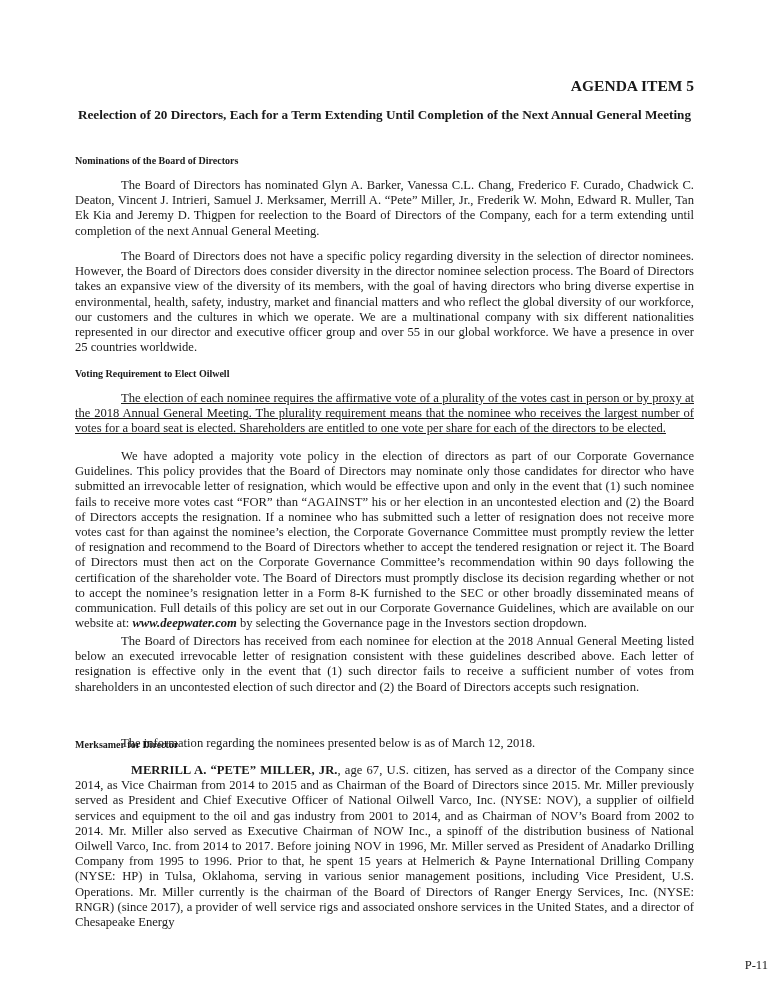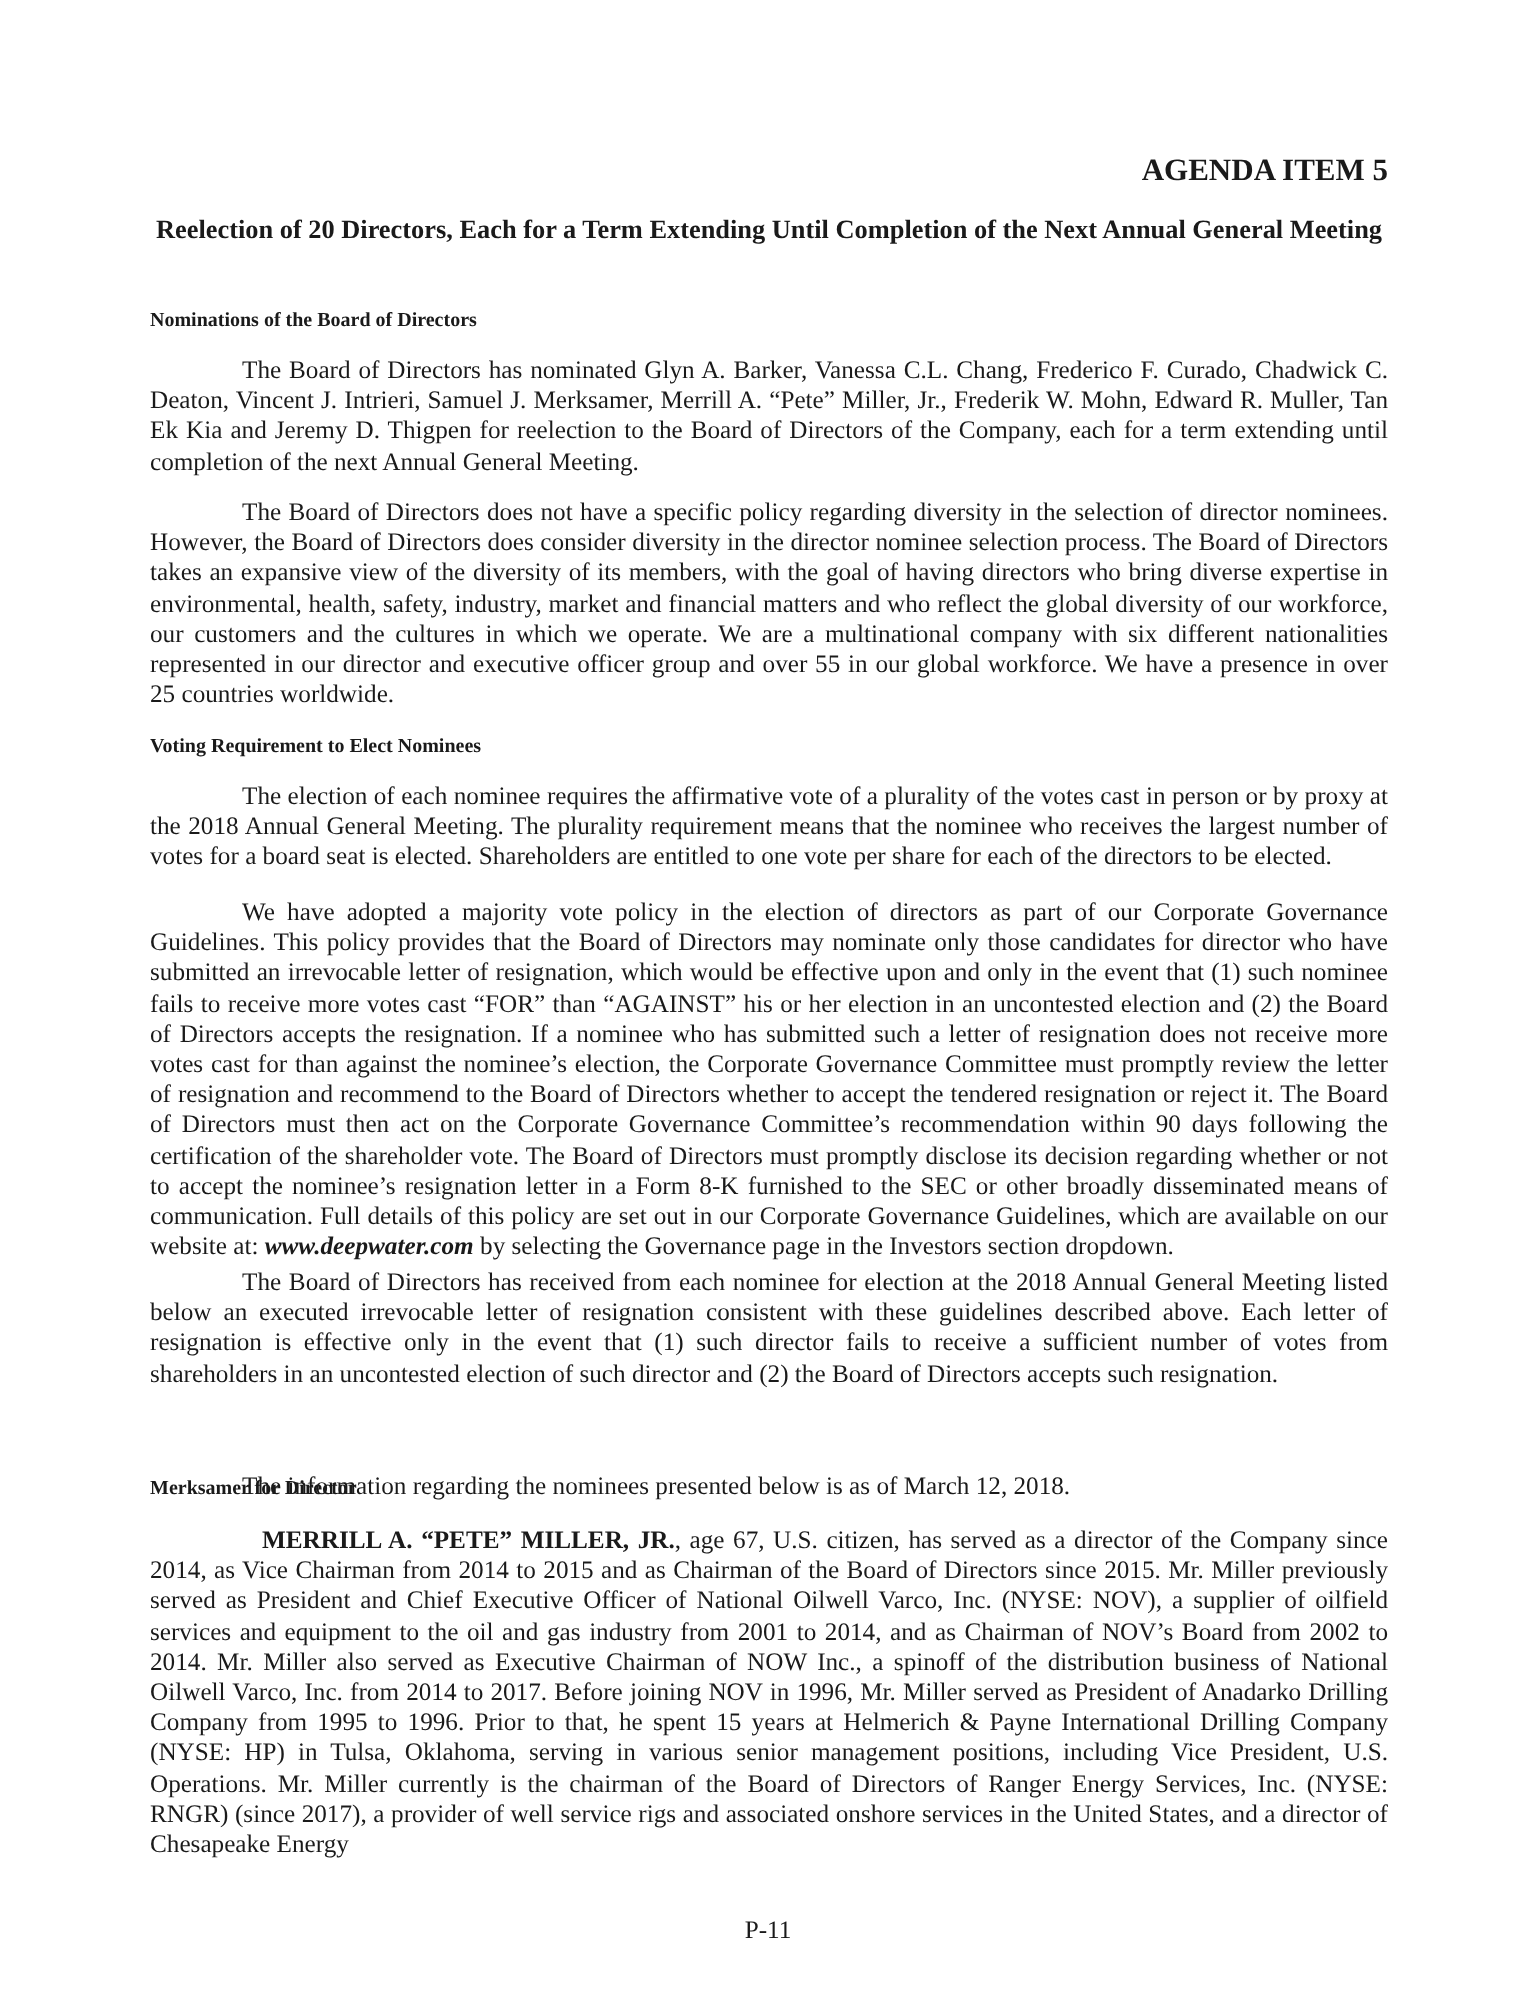--- a/index.html
+++ b/index.html
@@ -21,36 +21,36 @@
     }
     .p {
       position: absolute; left: 0; width: 619px;
       font-size: 12.6px; line-height: 15.2px; text-align: justify;
       text-indent: 46px; margin: 0;
     }
     .p i { font-style: italic; font-weight: bold; }
     .p b { font-weight: bold; margin-left: 10px; }
     .footer {
       position: absolute; left: 0; width: 768px; top: 958px;
-      text-align: center; font-size: 12.6px;
+      text-align: right; font-size: 12.6px;
     }
   </style>
 </head>
 <body>
 
 <div class="page">
   <div class="title">AGENDA ITEM 5</div>
   <div class="subtitle">Reelection of 20 Directors, Each for a Term Extending Until Completion of the Next Annual General Meeting</div>
 
   <div class="h" style="top:153px;">Nominations of the Board of Directors</div>
   <p class="p" style="top:178px;">The Board of Directors has nominated Glyn A. Barker, Vanessa C.L. Chang, Frederico F. Curado, Chadwick C. Deaton, Vincent J. Intrieri, Samuel J. Merksamer, Merrill A. “Pete” Miller, Jr., Frederik W. Mohn, Edward R. Muller, Tan Ek Kia and Jeremy D. Thigpen for reelection to the Board of Directors of the Company, each for a term extending until completion of the next Annual General Meeting.</p>
   <p class="p" style="top:249px;">The Board of Directors does not have a specific policy regarding diversity in the selection of director nominees. However, the Board of Directors does consider diversity in the director nominee selection process. The Board of Directors takes an expansive view of the diversity of its members, with the goal of having directors who bring diverse expertise in environmental, health, safety, industry, market and financial matters and who reflect the global diversity of our workforce, our customers and the cultures in which we operate. We are a multinational company with six different nationalities represented in our director and executive officer group and over 55 in our global workforce. We have a presence in over 25 countries worldwide.</p>
 
-  <div class="h" style="top:366px;">Voting Requirement to Elect Nominees</div>
-  <p class="p" style="top:391px;">The election of each nominee requires the affirmative vote of a plurality of the votes cast in person or by proxy at the 2018 Annual General Meeting. The plurality requirement means that the nominee who receives the largest number of votes for a board seat is elected. Shareholders are entitled to one vote per share for each of the directors to be elected.</p>
+  <div class="h" style="top:366px;">Voting Requirement to Elect Oilwell</div>
+  <p class="p" style="top:391px;text-decoration:underline;">The election of each nominee requires the affirmative vote of a plurality of the votes cast in person or by proxy at the 2018 Annual General Meeting. The plurality requirement means that the nominee who receives the largest number of votes for a board seat is elected. Shareholders are entitled to one vote per share for each of the directors to be elected.</p>
   <p class="p" style="top:449px;"><span>We have adopted a majority vote policy in the election of directors as part of our Corporate Governance Guidelines. This policy provides that the Board of Directors may nominate only those candidates for director who have submitted an irrevocable letter of resignation, which would be effective upon and only in the event that (1) such nominee fails to receive more votes cast “FOR” than “AGAINST” his or her election in an uncontested election and (2) the Board of Directors accepts the resignation. If a nominee who has submitted such a letter of resignation does not receive more votes cast for than against the nominee’s election, the Corporate Governance Committee must promptly review the letter of resignation and recommend to the Board of Directors whether to accept the tendered resignation or reject it. The Board of Directors must then act on the Corporate Governance Committee’s recommendation within 90 days following the certification of the shareholder vote. The Board of Directors must promptly disclose its decision regarding whether or not to accept the nominee’s resignation letter in a Form 8-K furnished to the SEC or other broadly disseminated means of communication. Full details of this policy are set out in our Corporate Governance Guidelines, which are available on our website at:</span> <i>www.deepwater.com</i> <span>by selecting the Governance page in the Investors section dropdown.</span></p>
   <p class="p" style="top:634px;">The Board of Directors has received from each nominee for election at the 2018 Annual General Meeting listed below an executed irrevocable letter of resignation consistent with these guidelines described above. Each letter of resignation is effective only in the event that (1) such director fails to receive a sufficient number of votes from shareholders in an uncontested election of such director and (2) the Board of Directors accepts such resignation.</p>
   <p class="p" style="top:736px;">The information regarding the nominees presented below is as of March 12, 2018.</p>
 
   <div class="h" style="top:737px;">Merksamer for Director</div>
   <p class="p" style="top:763px;"><b>MERRILL A. “PETE” MILLER, JR.</b><span>, age 67, U.S. citizen, has served as a director of the Company since 2014, as Vice Chairman from 2014 to 2015 and as Chairman of the Board of Directors since 2015. Mr. Miller previously served as President and Chief Executive Officer of National Oilwell Varco, Inc. (NYSE: NOV), a supplier of oilfield services and equipment to the oil and gas industry from 2001 to 2014, and as Chairman of NOV’s Board from 2002 to 2014. Mr. Miller also served as Executive Chairman of NOW Inc., a spinoff of the distribution business of National Oilwell Varco, Inc. from 2014 to 2017. Before joining NOV in 1996, Mr. Miller served as President of Anadarko Drilling Company from 1995 to 1996. Prior to that, he spent 15 years at Helmerich &amp; Payne International Drilling Company (NYSE: HP) in Tulsa, Oklahoma, serving in various senior management positions, including Vice President, U.S. Operations. Mr. Miller currently is the chairman of the Board of Directors of Ranger Energy Services, Inc. (NYSE: RNGR) (since 2017), a provider of well service rigs and associated onshore services in the United States, and a director of Chesapeake Energy</span></p>
 </div>
 
 <div class="footer">P-11</div>
 

